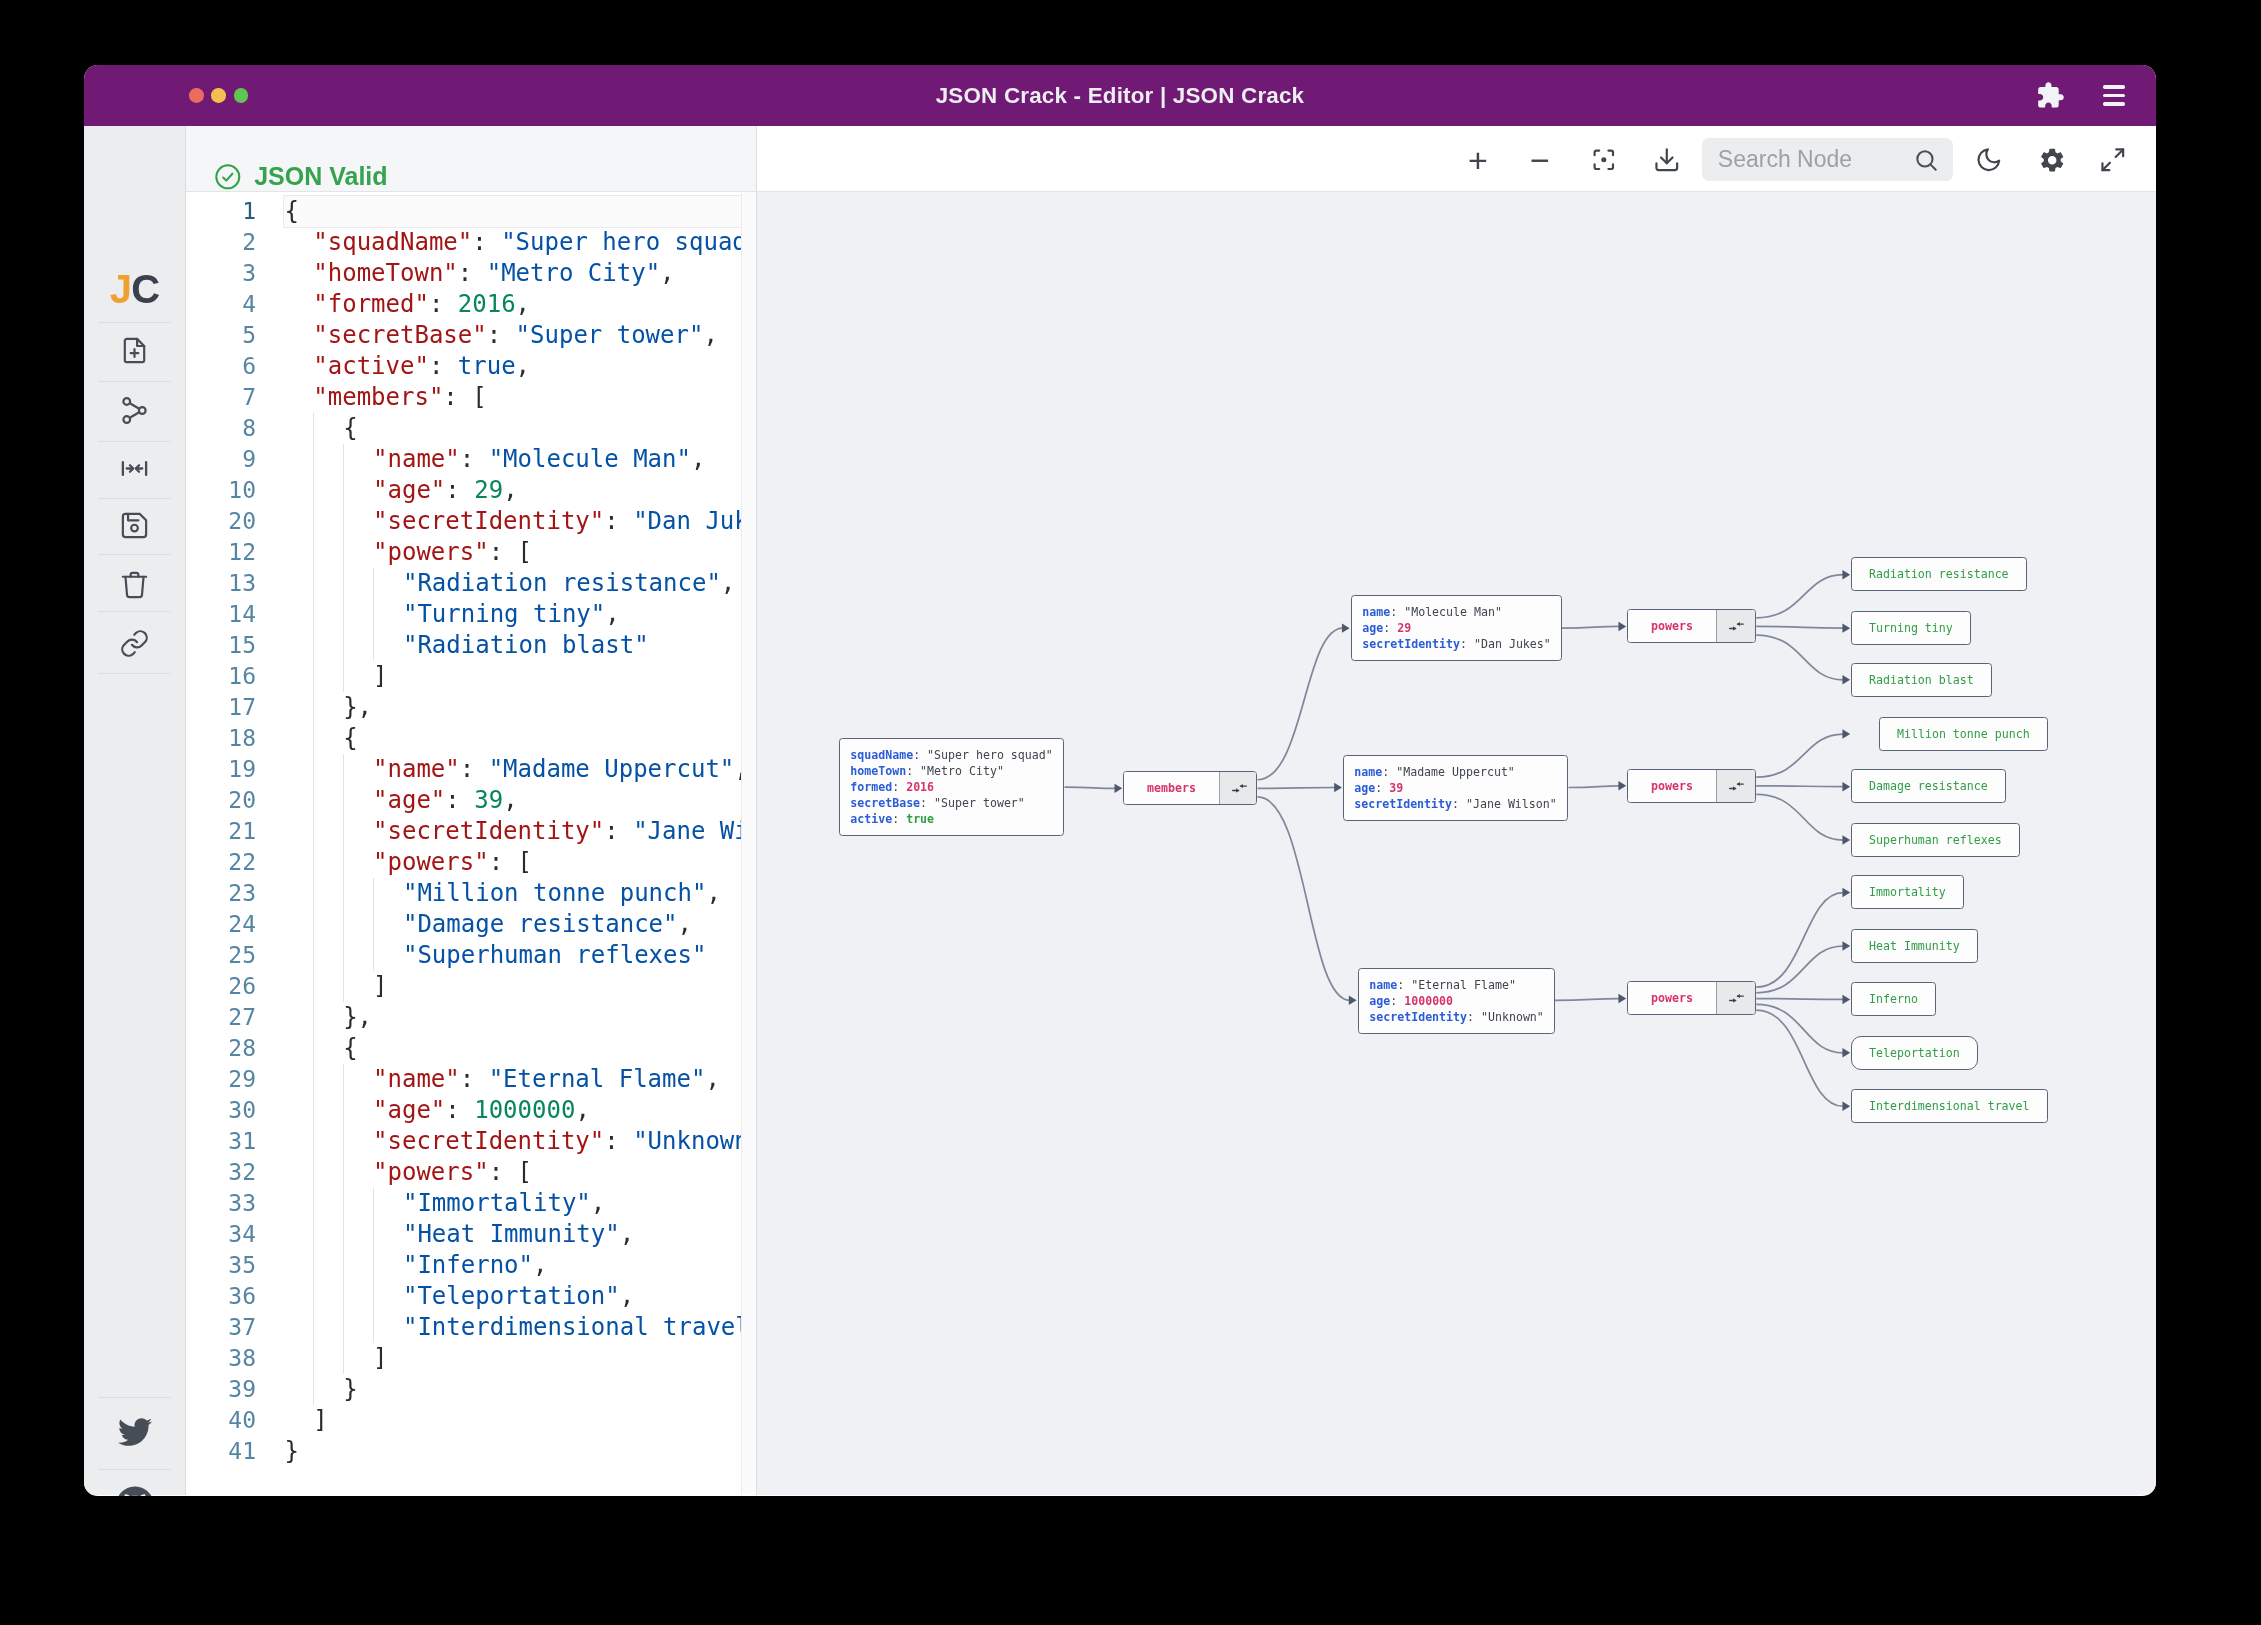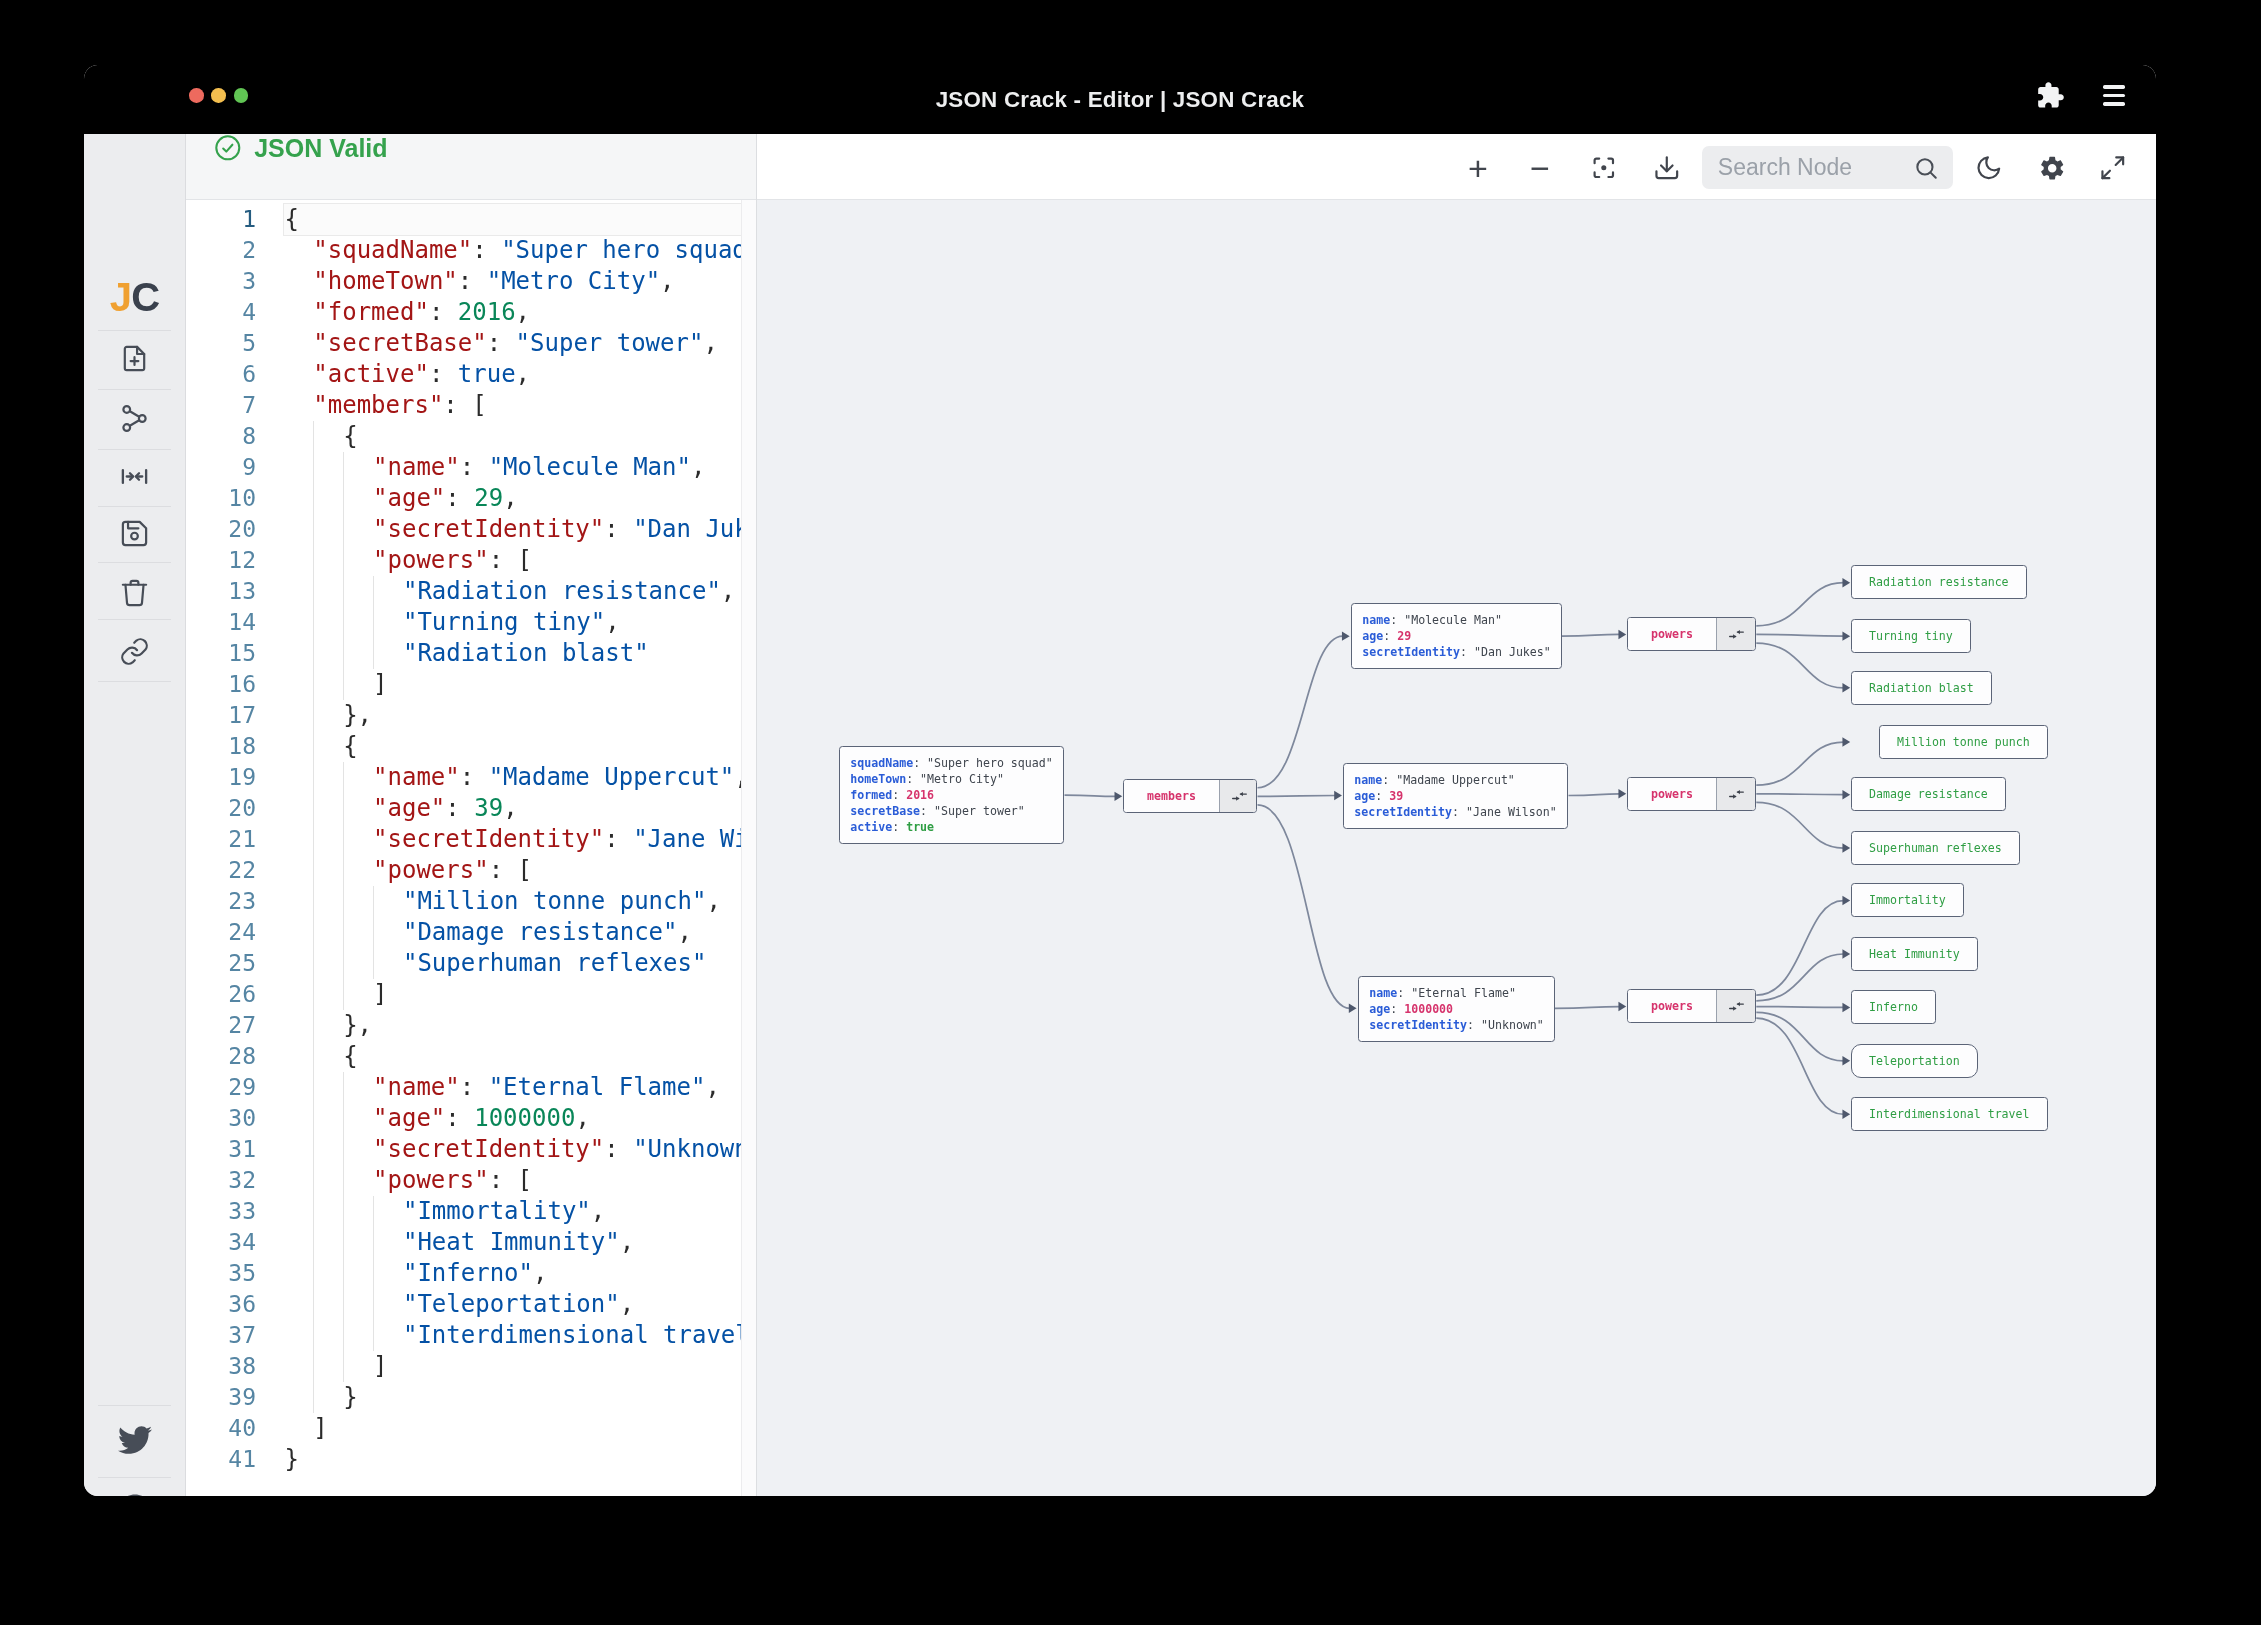--- a/index.html
+++ b/index.html
@@ -1,40 +1,40 @@
 <!DOCTYPE html>
 <html style="font-size:13.8px"><head>
 <meta charset="utf-8">
 <style>
   html,body{margin:0;padding:0;background:#000;}
   #screen{position:relative;width:2261px;height:1625px;background:#000;overflow:hidden;
           font-family:"Liberation Sans",sans-serif;}
   .window{position:absolute;left:84px;top:65px;width:2072px;height:1431px;background:#fff;
           border-radius:13.8px;overflow:hidden;box-shadow:0 26px 69px rgba(0,0,0,.6);}
   
-  .titlebar{position:relative;height:69px;background:#000000;display:flex;align-items:center;}
+  .titlebar{position:relative;height:61px;background:#701a75;display:flex;align-items:center;}
   .lights{position:absolute;left:105px;top:0;height:61px;display:flex;align-items:center;gap:7.8px;}
   .light{width:14.6px;height:14.6px;border-radius:50%;}
   .light.red{background:#ED6A5E}.light.yellow{background:#F4BF4F}.light.green{background:#61C554}
   .tb-title{flex:1;text-align:center;color:#EDEEEF;font-size:22.4px;font-weight:600;letter-spacing:0.2px;}
   .tb-right{position:absolute;right:31px;top:0;height:61px;display:flex;align-items:center;gap:38px;}
   .tb-ic{color:#F2F3F4;display:flex;align-items:center;}
   .burger{display:flex;flex-direction:column;gap:5.2px;}
   .burger span{display:block;width:22.4px;height:3.4px;background:#F2F3F4;border-radius:1.7px;}
   
   .body-row{display:flex;height:1369px;}
   
   .sidebar{position:relative;width:101px;background:#ECEDEF;border-right:0.9px solid #DBDCDF;flex:none;}
   .sb-item{position:absolute;left:0;width:101px;display:flex;justify-content:center;color:#474D57;}
   .sb-sep{position:absolute;left:13.8px;width:73px;border-top:0.9px solid #DCDDE0;}
   .logo{font-weight:bold;font-size:40px;letter-spacing:-0.9px;}
   .logo .j{color:#F0A030}.logo .c{color:#3A414D}
   
   .editor-panel{position:relative;width:570px;flex:none;background:#fff;border-right:1.7px solid #DCDEE1;}
-  .valid-bar{height:65px;background:#F5F6F7;border-bottom:0.9px solid #E2E4E7;display:flex;align-items:flex-start;
+  .valid-bar{height:65px;background:#F5F6F7;border-bottom:0.9px solid #E2E4E7;display:flex;align-items:flex-end;
              padding-left:27.6px;gap:13px;}
   .valid-label{color:#35A24D;font-size:25px;font-weight:bold;}
   .code-wrap{position:relative;height:1303px;overflow:hidden;font-family:"DejaVu Sans Mono",monospace;
              font-size:24px;}
   .mini-strip{position:absolute;top:0;right:0;width:13.8px;height:100%;background:#FBFBFC;border-left:0.9px solid #ECECEE;}
   .code-area{padding-top:4.3px;}
   .cl{display:flex;height:31px;line-height:31px;white-space:pre;}
   .cl.active .txt-row{background:#FBFBFB;outline:1.3px solid #EAEAEA;}
   .cl .num{width:70px;flex:none;text-align:right;color:#5585A3;font-size:23px;}
   .cl.active .num{color:#255C80;}

